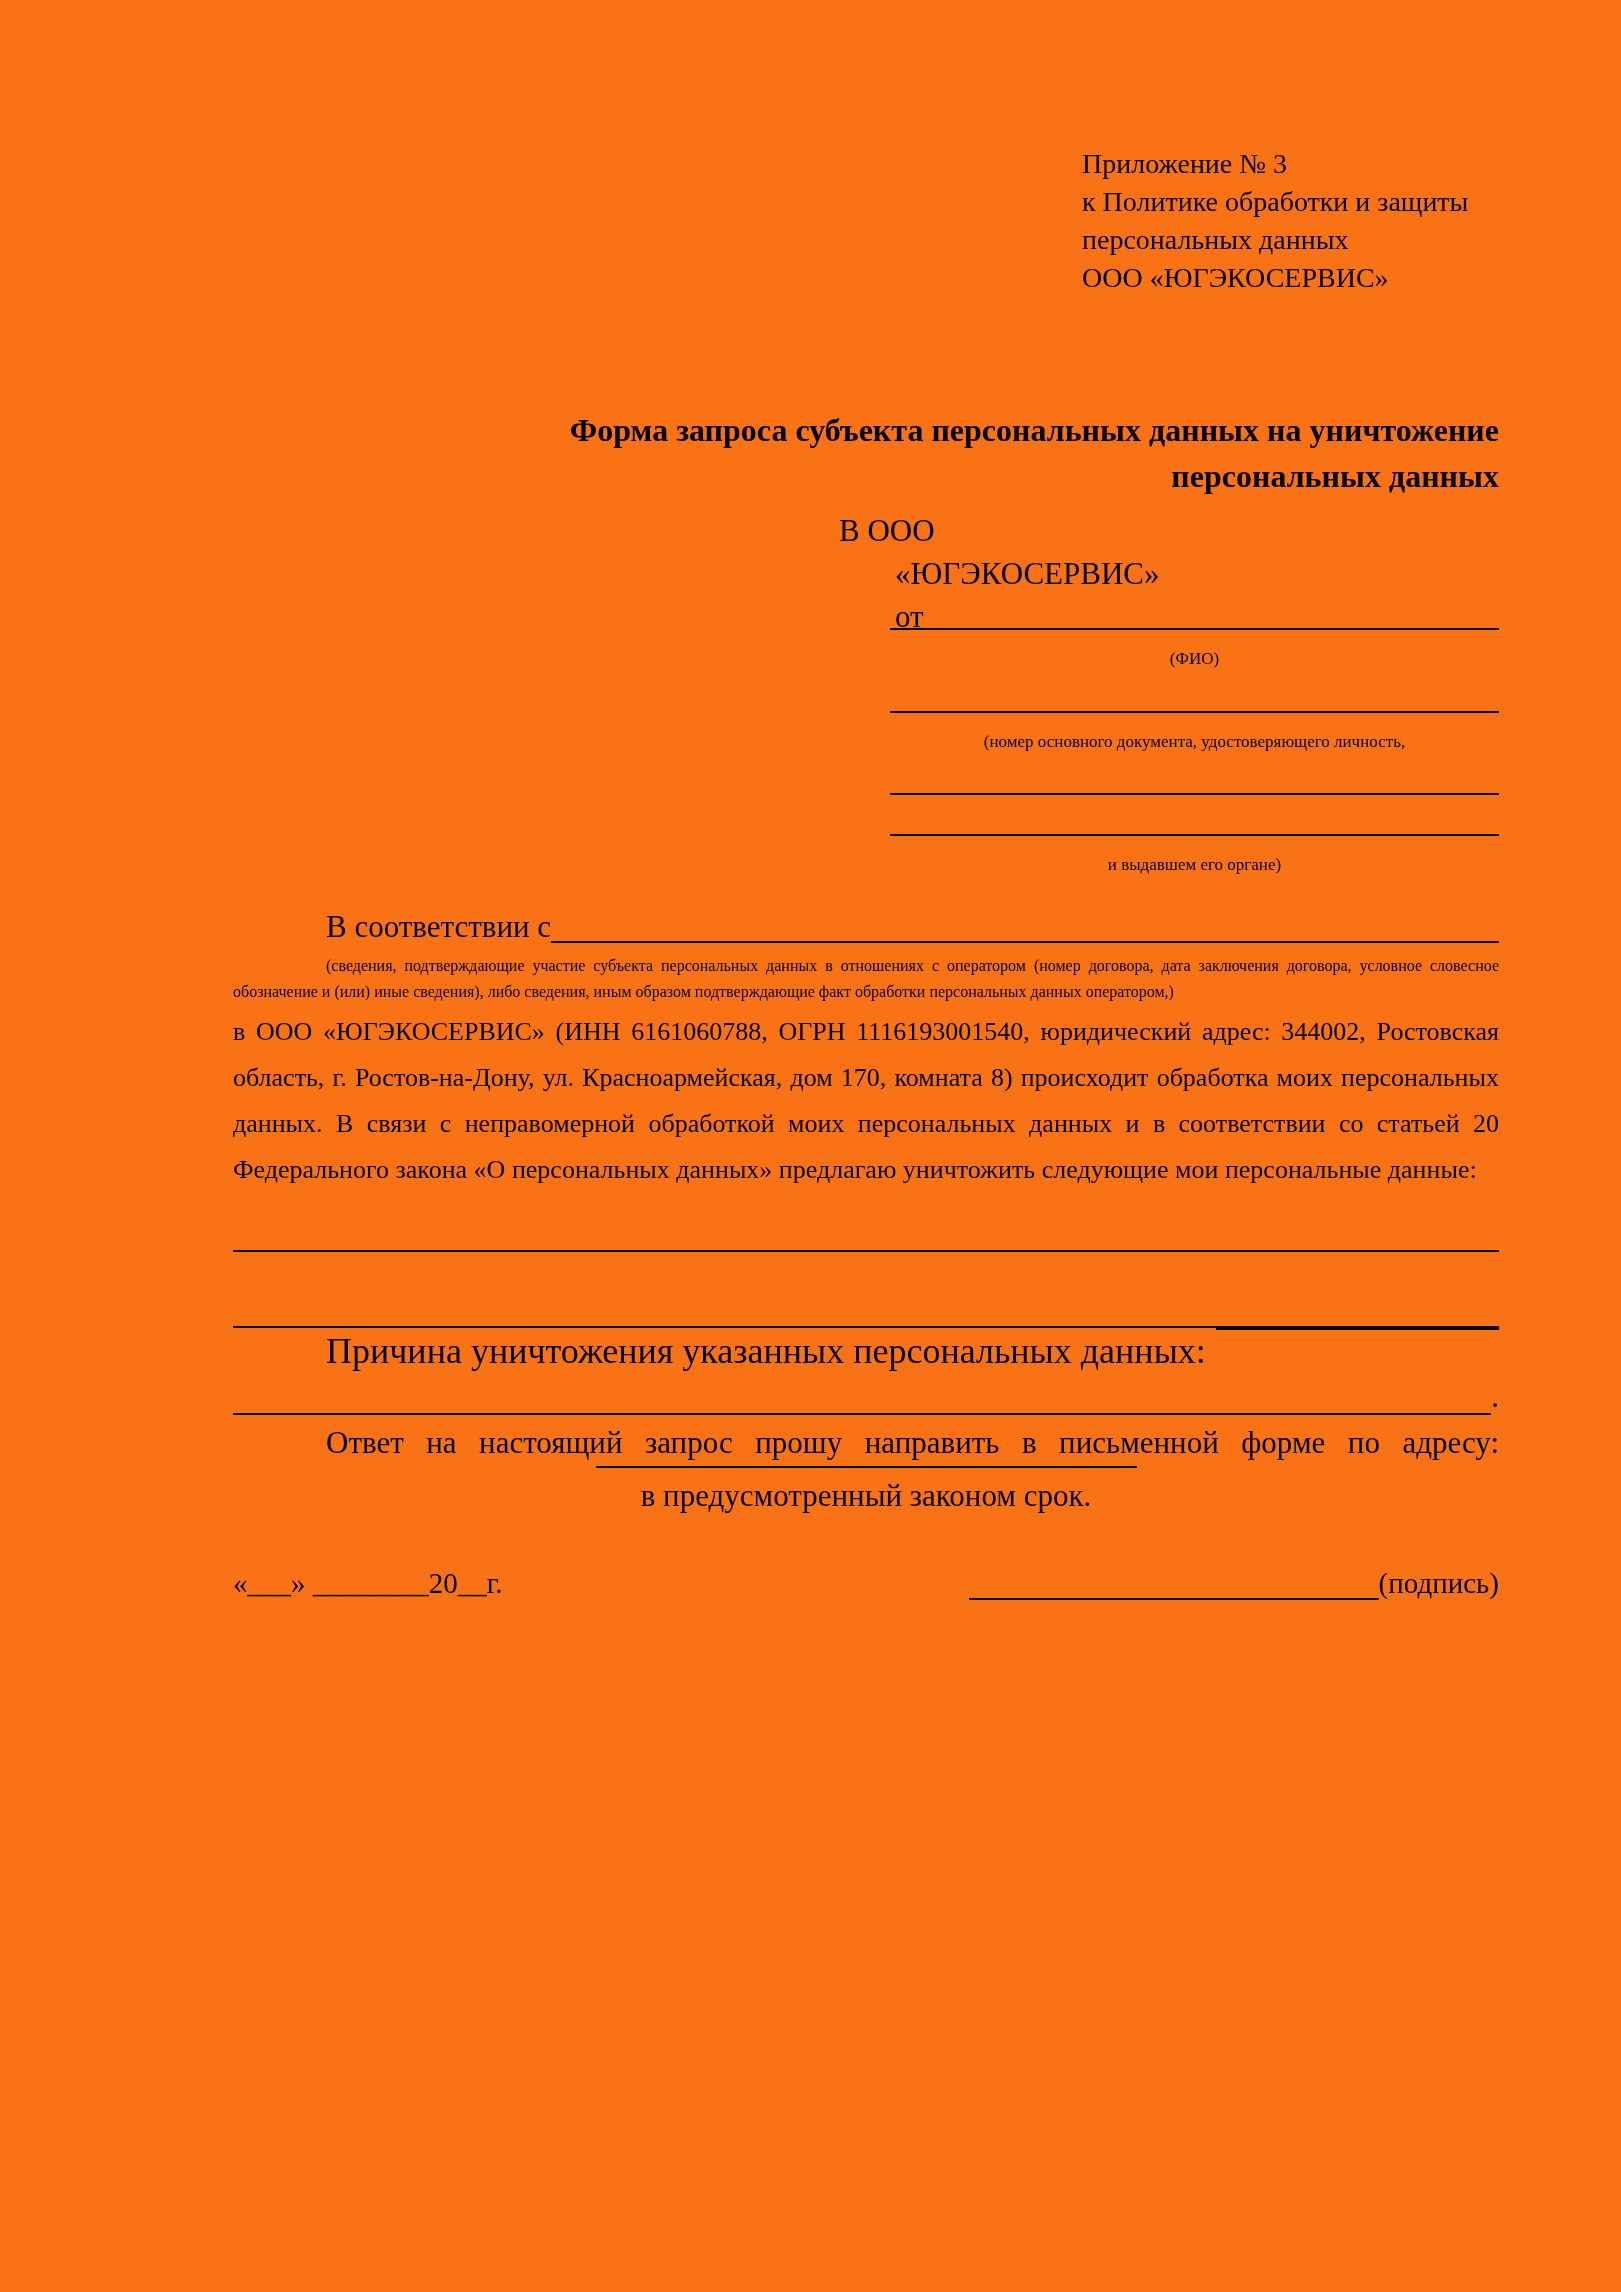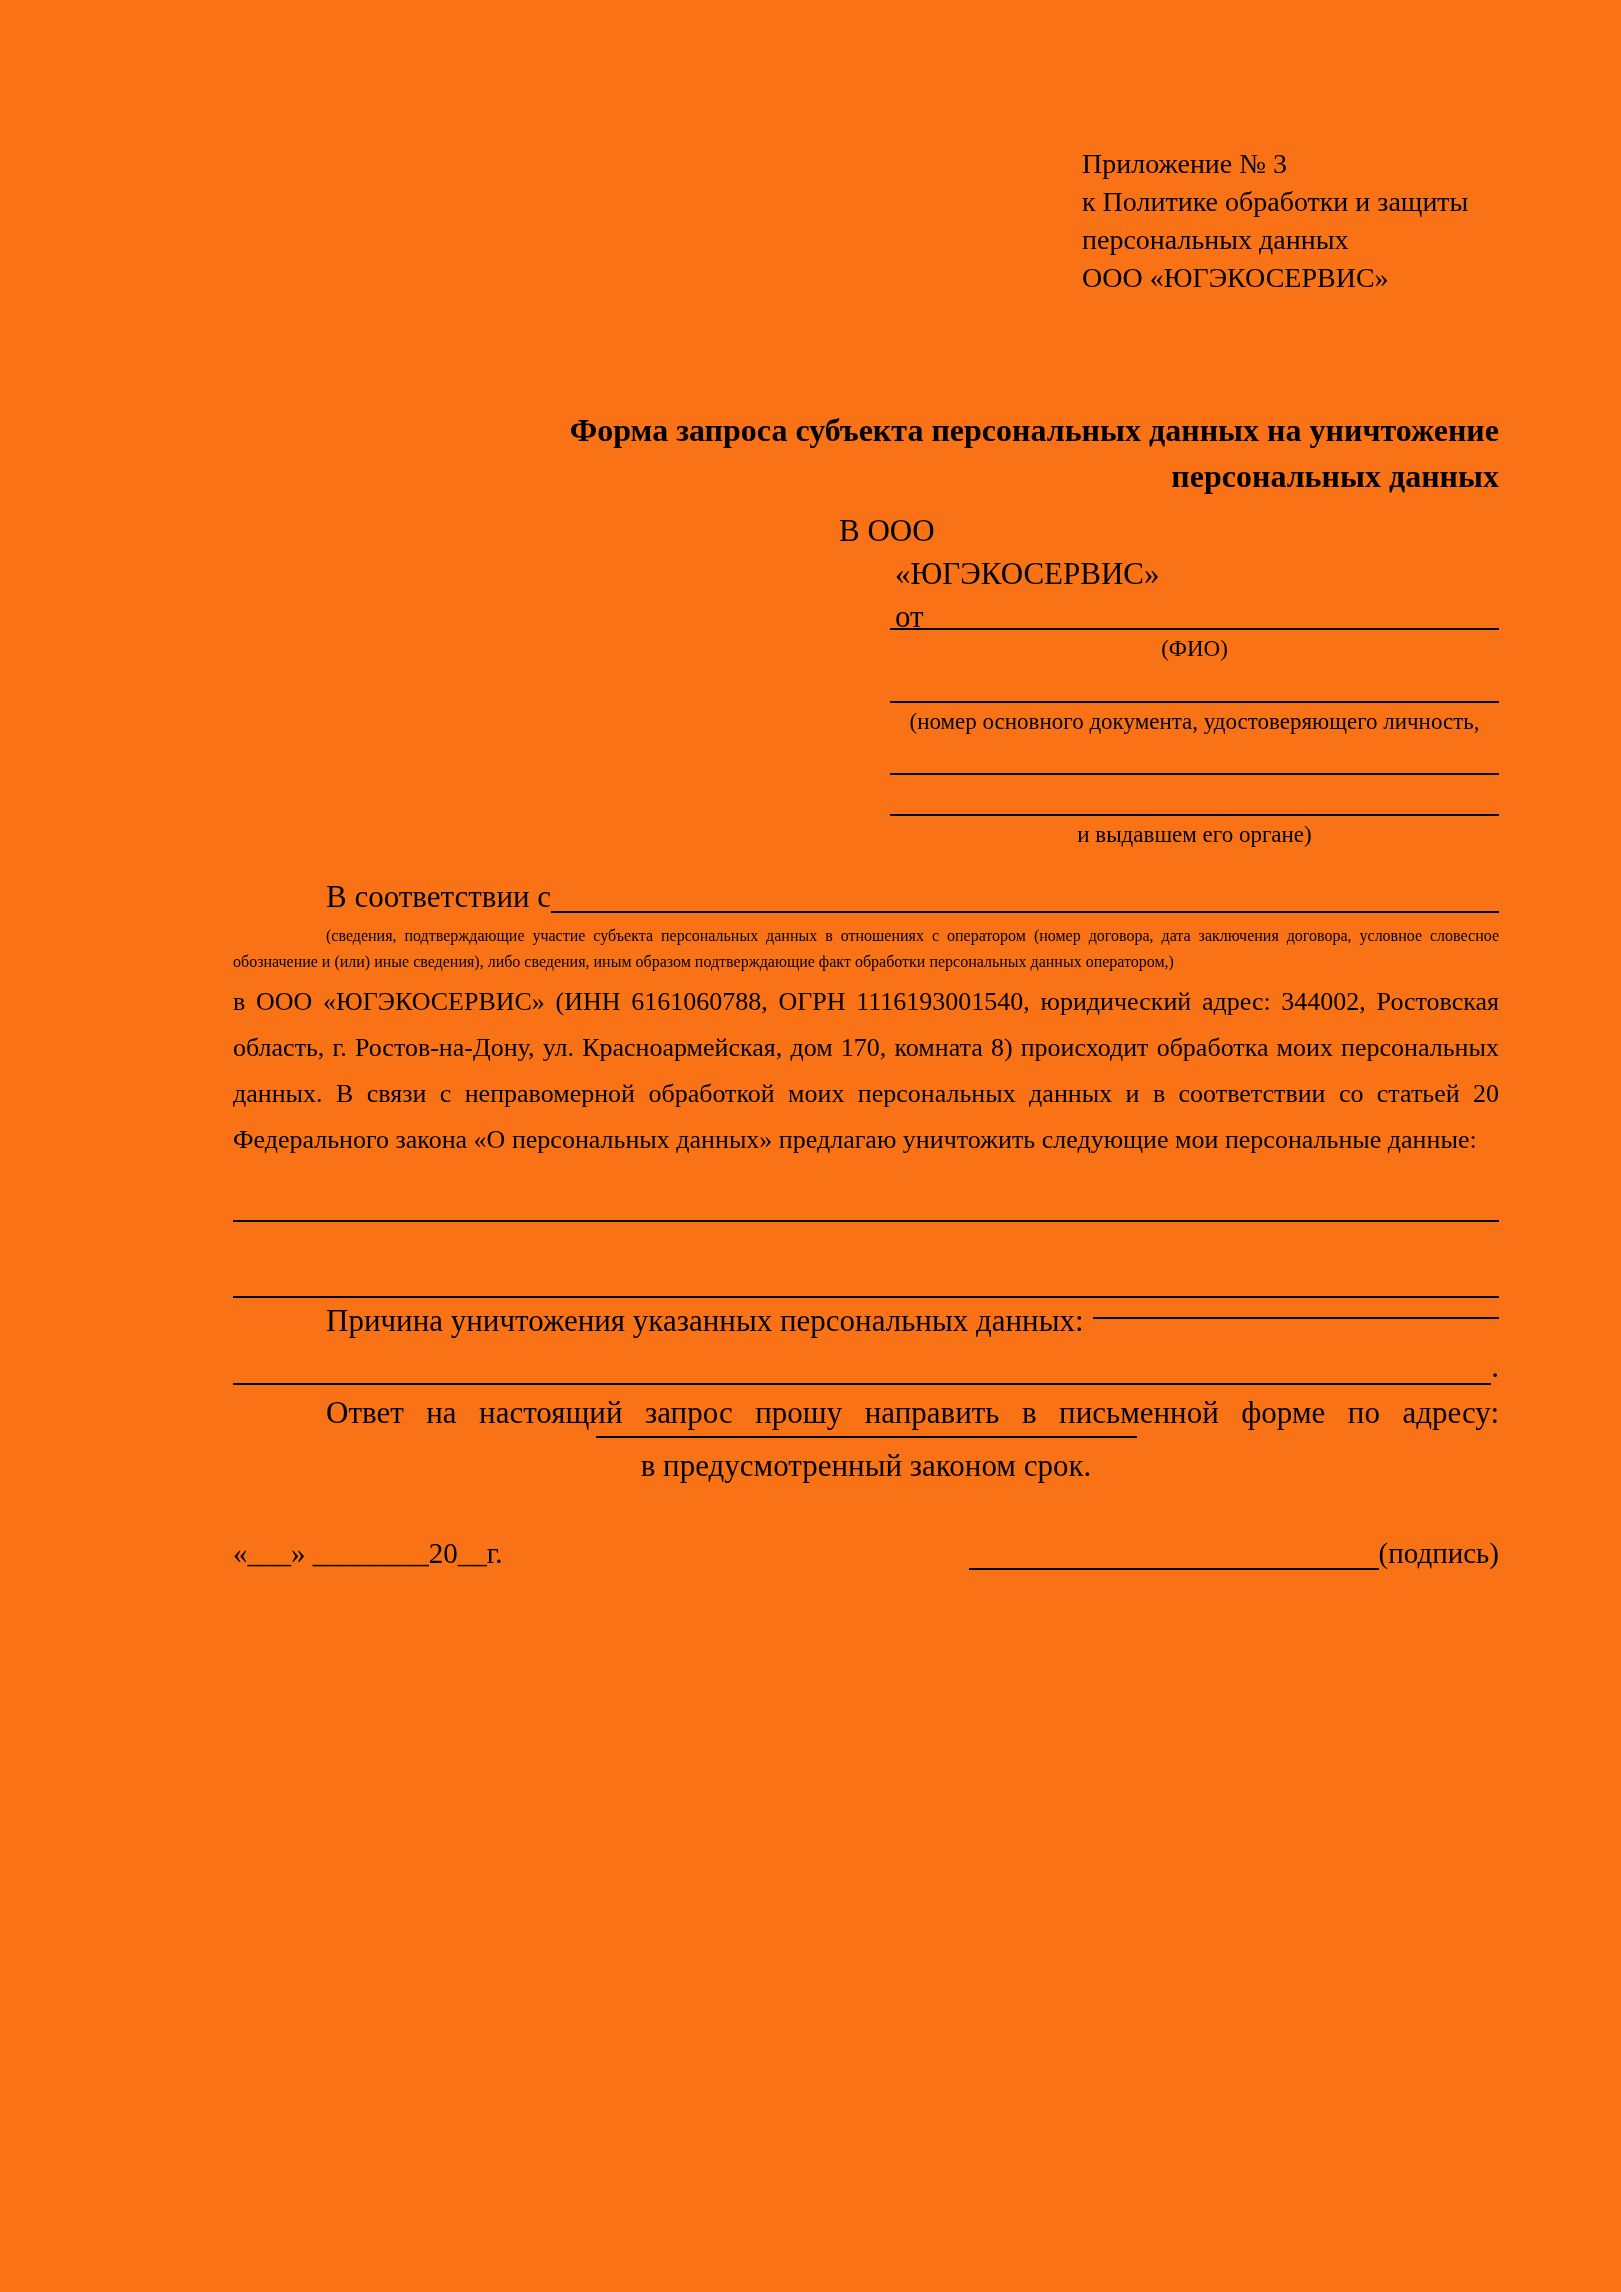--- a/index.html
+++ b/index.html
@@ -43,24 +43,24 @@
   .fills{
     margin-left:657px;
     margin-top:-11.8px;
   }
   .fill-row + .fill-row{margin-top:37px;}
   .fill-line{
     border-bottom:2.9px solid #000;
     height:2px;
   }
   .fill-caption{
-    font-size:23px;
+    font-size:17px;
     line-height:25.5px;
     text-align:center;
-    padding-top:6px;
+    padding-top:16px;
     white-space:nowrap;
   }
   
   .p-accordance{
     margin-top:27.4px;
     display:flex;
     align-items:flex-end;
     font-size:31px;
     line-height:43px;
   }
@@ -84,22 +84,22 @@
     font-size:26px;
     line-height:46px;
     text-align:justify;
     margin-top:3.9px;
   }
   .blank-line{border-bottom:2.9px solid #000;}
   .bl-1{height:57px;}
   .bl-2{height:74px;}
   .reason-row{
     display:flex;
-    align-items:center;
-    font-size:31px;
+    align-items:flex-start;
+    font-size:36px;
     line-height:46px;
   }
   .reason-row .lead{
     padding-left:93px;
     white-space:nowrap;
   }
   .reason-row .uline{margin-left:9.8px;}
   .reason-cont{
     display:flex;
     align-items:flex-end;

